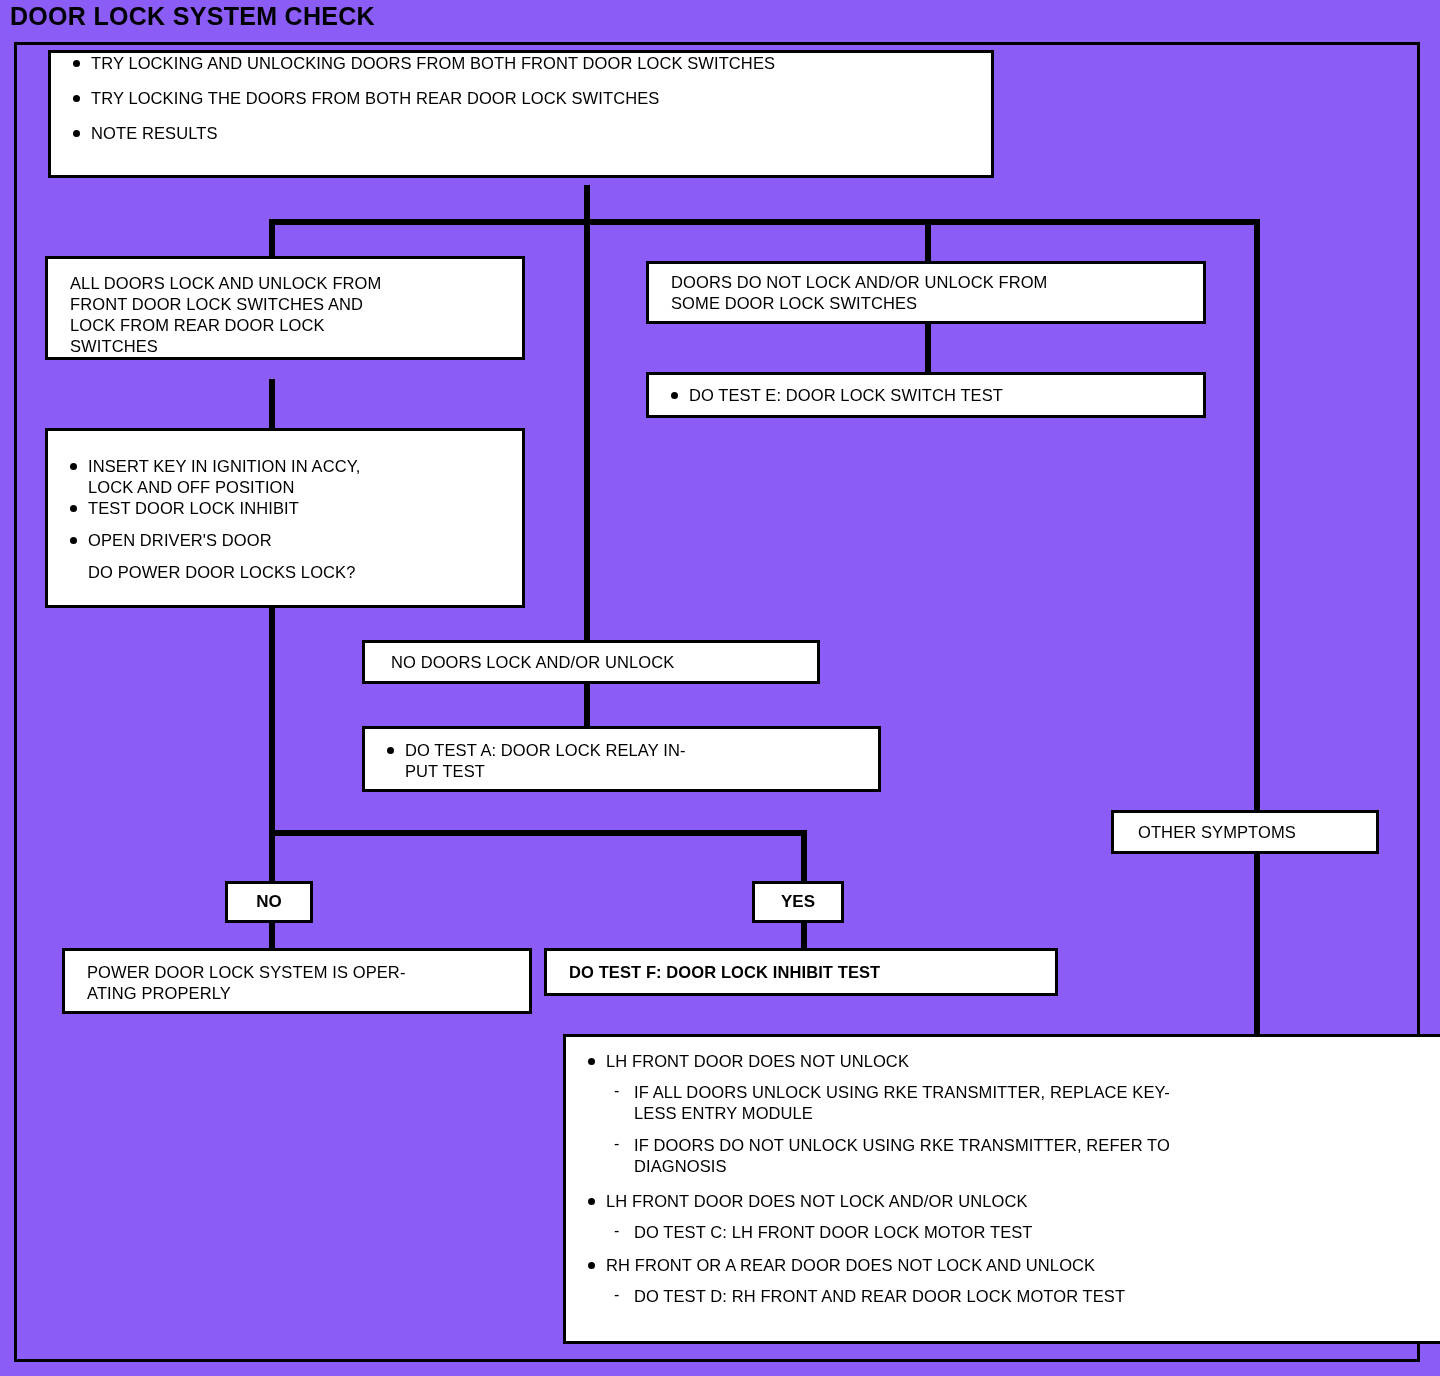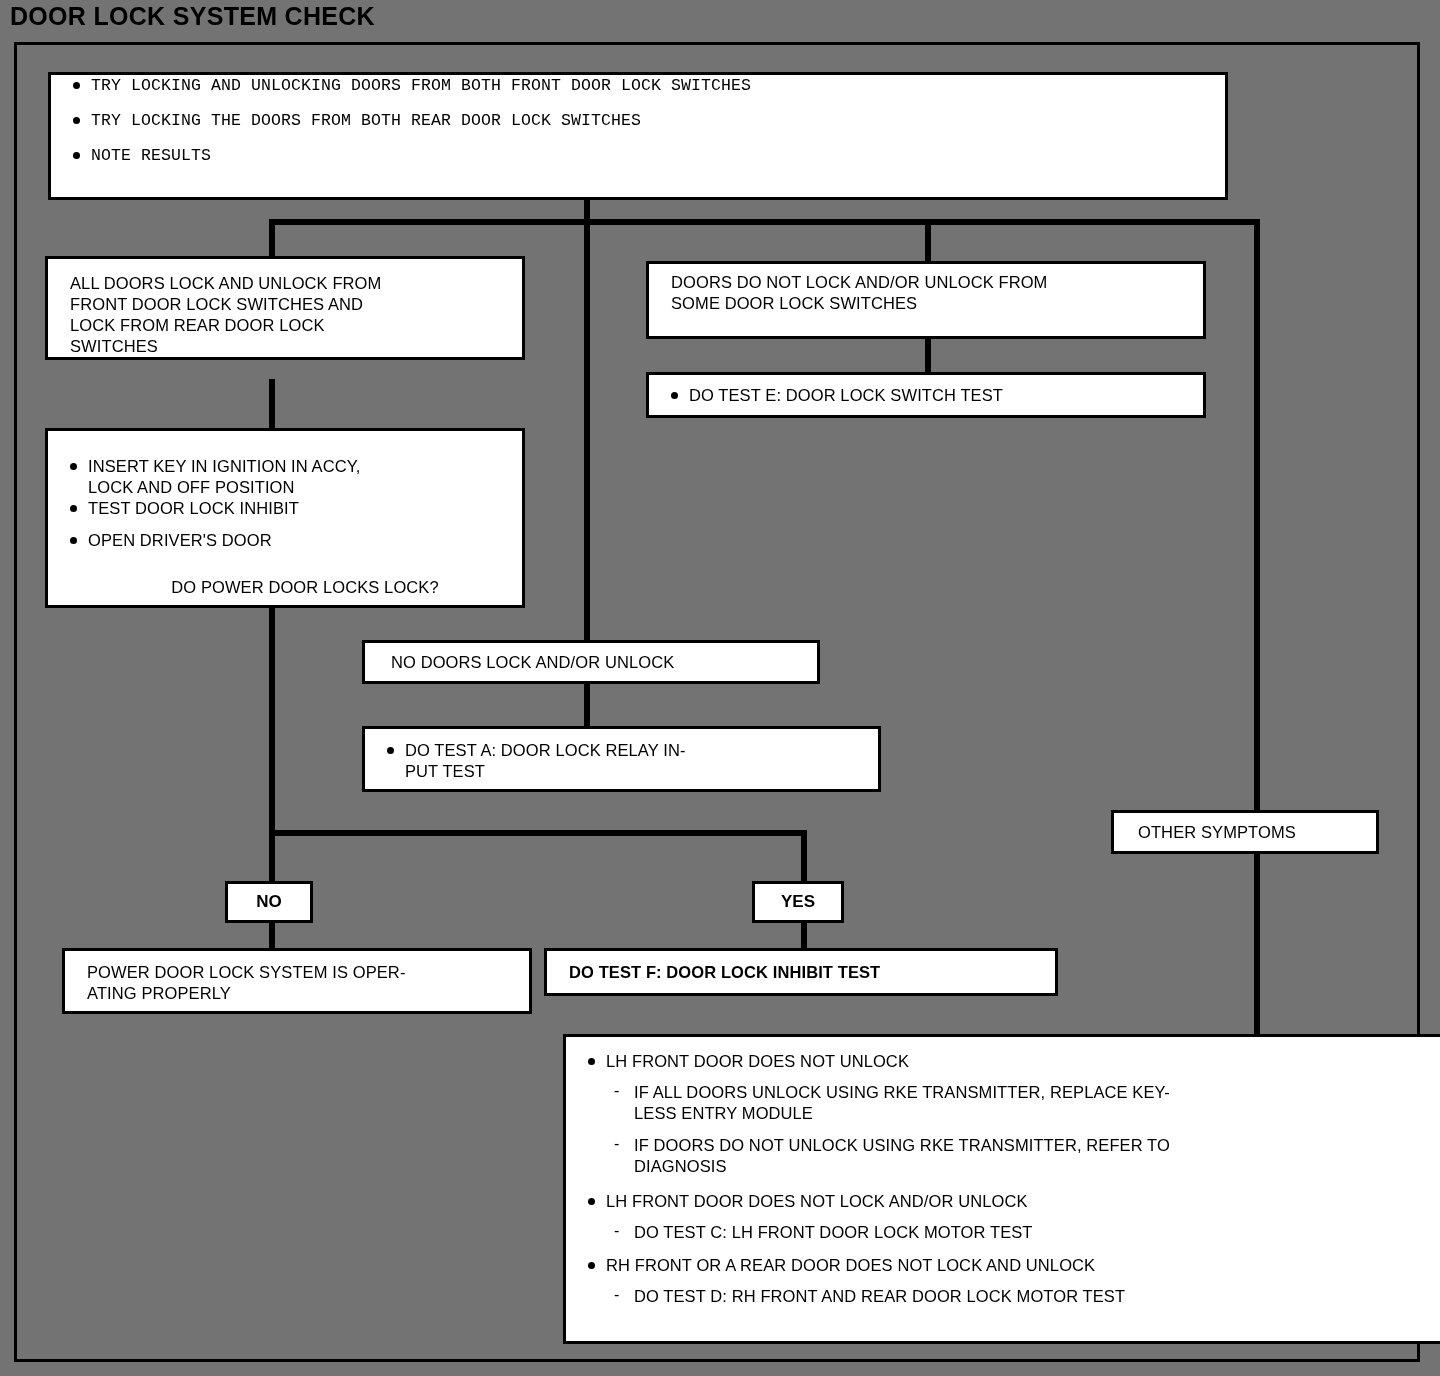--- a/index.html
+++ b/index.html
@@ -9,21 +9,21 @@
   }
   body {
     font-family: "Liberation Sans", sans-serif;
     color: #000000;
   }
   #page {
     position: relative;
     width: 1440px;
     height: 1376px;
     overflow: hidden;
-    background: #737373;
+    background: #8b5cf6;
   }
   
   #chart-title {
     position: absolute;
     left: 10px;
     top: 2px;
     font-size: 25px;
     font-weight: bold;
     letter-spacing: 0.3px;
     white-space: nowrap;
@@ -139,53 +139,53 @@
   <div class="conn vline" style="left:801px; top:830px; height:53px;"></div>
 
   <div class="conn vline" style="left:269px; top:920px; height:30px;"></div>
 
   <div class="conn vline" style="left:801px; top:920px; height:30px;"></div>
 
   <div class="conn vline" style="left:925px; top:323px; height:50px;"></div>
 
   <div class="conn vline" style="left:584px; top:683px; height:44px;"></div>
 
-  <div class="node" style="left:48px; top:72px; width:1180px; height:128px;font-family:Liberation Mono, monospace;">
+  <div class="node" style="left:48px; top:50px; width:946px; height:128px;">
     <ul class="blist pad-1">
       <li><span class="dot"></span><span class="txt">TRY LOCKING AND UNLOCKING DOORS FROM BOTH FRONT DOOR LOCK SWITCHES</span></li>
       <li style="margin-top:14px;"><span class="dot"></span><span class="txt">TRY LOCKING THE DOORS FROM BOTH REAR DOOR LOCK SWITCHES</span></li>
       <li style="margin-top:14px;"><span class="dot"></span><span class="txt">NOTE RESULTS</span></li>
     </ul>
   </div>
 
   <div class="node" style="left:45px; top:256px; width:480px; height:104px;">
     <div class="txt" style="padding:14px 14px 0 22px;">ALL DOORS LOCK AND UNLOCK FROM
 FRONT DOOR LOCK SWITCHES AND
 LOCK FROM REAR DOOR LOCK
 SWITCHES</div>
   </div>
 
-  <div class="node" style="left:646px; top:261px; width:560px; height:78px;">
+  <div class="node" style="left:646px; top:261px; width:560px; height:63px;">
     <div class="txt" style="padding:8px 10px 0 22px;">DOORS DO NOT LOCK AND/OR UNLOCK FROM
 SOME DOOR LOCK SWITCHES</div>
   </div>
 
   <div class="node" style="left:646px; top:372px; width:560px; height:46px;">
     <ul class="blist" style="padding-top:10px;">
       <li><span class="dot"></span><span class="txt">DO TEST E: DOOR LOCK SWITCH TEST</span></li>
     </ul>
   </div>
 
   <div class="node" style="left:45px; top:428px; width:480px; height:180px;">
     <ul class="blist" style="padding-top:14px;">
       <li style="margin-top:11px;"><span class="dot"></span><span class="txt">INSERT KEY IN IGNITION IN ACCY,
 LOCK AND OFF POSITION</span></li>
       <li><span class="dot"></span><span class="txt">TEST DOOR LOCK INHIBIT</span></li>
       <li style="margin-top:11px;"><span class="dot"></span><span class="txt">OPEN DRIVER'S DOOR</span></li>
-      <li class="nodot" style="margin-top:26px;text-align:center;"><span class="txt">DO POWER DOOR LOCKS LOCK?</span></li>
+      <li class="nodot" style="margin-top:11px;"><span class="txt">DO POWER DOOR LOCKS LOCK?</span></li>
     </ul>
   </div>
 
   <div class="node" style="left:362px; top:640px; width:458px; height:44px;">
     <div class="txt" style="padding:9px 10px 0 26px;">NO DOORS LOCK AND/OR UNLOCK</div>
   </div>
 
   <div class="node" style="left:362px; top:726px; width:519px; height:66px;">
     <ul class="blist" style="padding-top:11px;">
       <li><span class="dot"></span><span class="txt">DO TEST A: DOOR LOCK RELAY IN-

